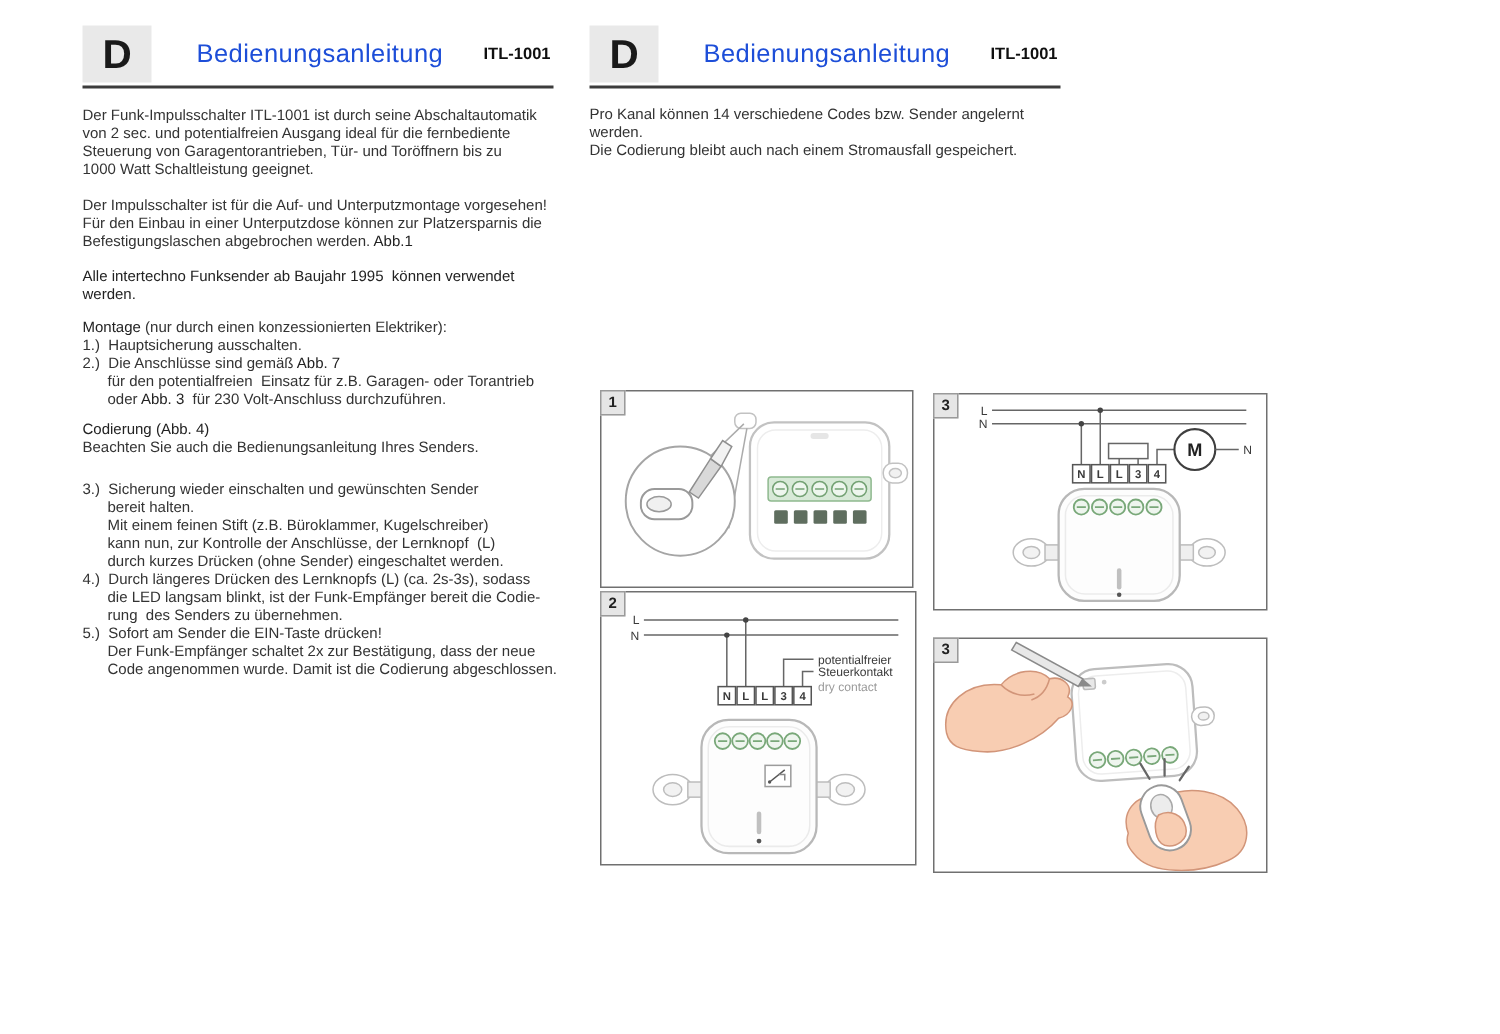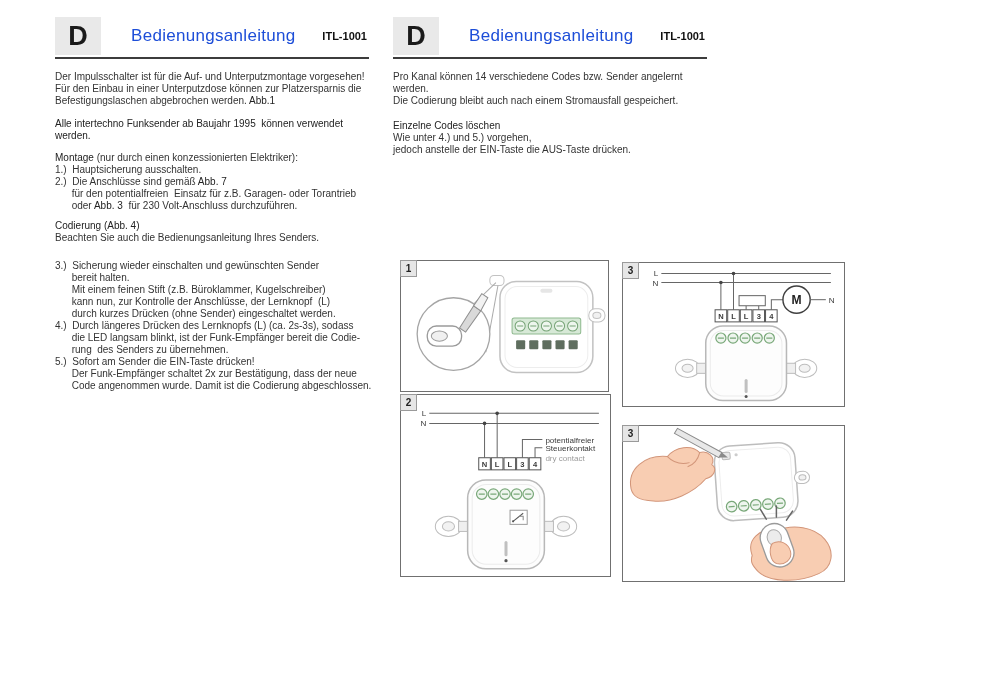--- a/index.html
+++ b/index.html
@@ -31,20 +31,24 @@
 
 <div class="sheet">
 
   <div class="page page-left">
     <div class="hdr">
       <div class="dbox">D</div>
       <div class="hdr-title">Bedienungsanleitung</div>
       <div class="hdr-model">ITL-1001</div>
     </div>
 
+    <div class="blk" style="margin-top:13px"><span>Der Funk-Impulsschalter ITL-1001 ist durch seine Abschaltautomatik
+von 2 sec. und potentialfreien Ausgang ideal für die fernbediente
+Steuerung von Garagentorantrieben, Tür- und Toröffnern bis zu
+1000 Watt Schaltleistung geeignet.</span></div>
     <div class="blk" style="margin-top:12px"><span>Der Impulsschalter ist für die Auf- und Unterputzmontage vorgesehen!
 Für den Einbau in einer Unterputzdose können zur Platzersparnis die
 Befestigungslaschen abgebrochen werden. </span><span class="b">Abb.1</span></div>
     <div class="blk" style="margin-top:11px"><span class="b">Alle intertechno Funksender ab Baujahr 1995  können verwendet
 werden.</span></div>
     <div class="blk" style="margin-top:10px"><span class="b">Montage</span><span> (nur durch einen konzessionierten Elektriker):
 1.)  Hauptsicherung ausschalten.
 2.)  Die Anschlüsse sind gemäß </span><span class="b">Abb. 7</span><span>
       für den potentialfreien  Einsatz für z.B. Garagen- oder Torantrieb
       oder </span><span class="b">Abb. 3</span><span>  für 230 Volt-Anschluss durchzuführen.</span></div>
@@ -66,23 +70,20 @@
   <div class="page page-right">
     <div class="hdr">
       <div class="dbox">D</div>
       <div class="hdr-title">Bedienungsanleitung</div>
       <div class="hdr-model">ITL-1001</div>
     </div>
 
     <div class="blk" style="margin-top:12px"><span>Pro Kanal können 14 verschiedene Codes bzw. Sender angelernt
 werden.
 Die Codierung bleibt auch nach einem Stromausfall gespeichert.</span></div>
-    <div class="blk" style="margin-top:13px"><span class="b">Einzelne Codes löschen</span><span>
-Wie unter 4.) und 5.) vorgehen,
-jedoch anstelle der EIN-Taste die AUS-Taste drücken.</span></div>
 
     <div class="fig" style="left:7px;top:245px;width:207px;height:130px;">
       <div class="fig-num">1</div>
       <svg viewBox="0 0 205 128">
         <g>
           <rect x="98" y="20" width="92" height="90" rx="16" fill="#ffffff" stroke="#c2c2c2" stroke-width="1.5"></rect>
           <rect x="103" y="25" width="82" height="80" rx="12" fill="none" stroke="#ededed"></rect>
           <rect x="138" y="27" width="12" height="4" rx="2" fill="#e6e6e6"></rect>
           <rect x="110" y="56" width="68" height="16" rx="2" fill="#d7e9d7" stroke="#8fb98f"></rect>
           <g fill="#eef6ee" stroke="#74a274">

